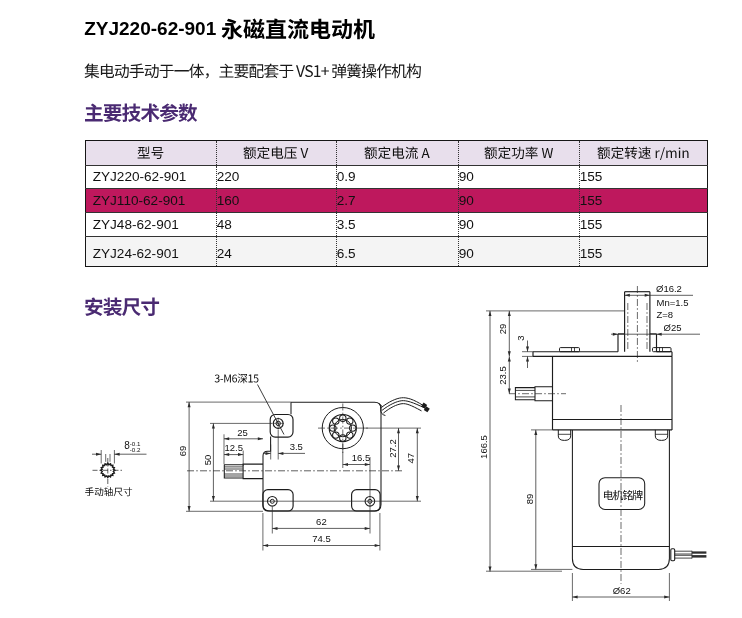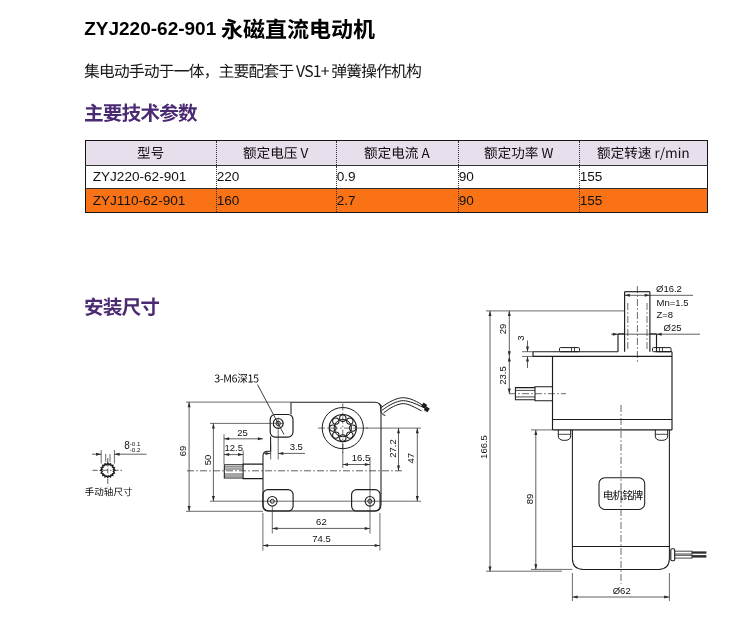--- a/index.html
+++ b/index.html
@@ -74,24 +74,38 @@
           </svg>
         </th>
       </tr>
 <tr style="background:#fff">
         <td class="c1">ZYJ220-62-901</td>
         <td>220</td>
         <td>0.9</td>
         <td>90</td>
         <td>155</td>
       </tr>
-      <tr style="background:#f97316">
+      <tr style="background:#be185d">
         <td class="c1">ZYJ110-62-901</td>
         <td>160</td>
         <td>2.7</td>
+        <td>90</td>
+        <td>155</td>
+      </tr>
+      <tr style="background:#fff">
+        <td class="c1">ZYJ48-62-901</td>
+        <td>48</td>
+        <td>3.5</td>
+        <td>90</td>
+        <td>155</td>
+      </tr>
+      <tr class="last" style="background:#f4f4f4">
+        <td class="c1">ZYJ24-62-901</td>
+        <td>24</td>
+        <td>6.5</td>
         <td>90</td>
         <td>155</td>
       </tr>
 </tbody>
   </table>
 <svg width="742" height="618" viewBox="0 0 742 618" style="position:absolute;left:0;top:0" font-family="'Liberation Sans',sans-serif">
     <path d="M 291,402.2 L 291,414.2" fill="none" stroke="#1c1c1c" stroke-width="1.05"></path>
     <path d="M 291,402.2 H 374.5 Q 381,402.2 381,408.7 V 504.5 Q 381,511 374.5,511 H 270 Q 263,511 263,504.5 V 456 Q 263,451.3 267.7,451.3 L 270.6,451.3 L 270.6,436.5" fill="none" stroke="#1c1c1c" stroke-width="1.05"></path>
     <rect x="270.2" y="414.5" width="22.8" height="22.6" rx="5" fill="none" stroke="#1c1c1c" stroke-width="1.15"></rect>
     <rect x="262.9" y="489.6" width="30.2" height="21.4" rx="5" fill="none" stroke="#1c1c1c" stroke-width="1.15"></rect>

